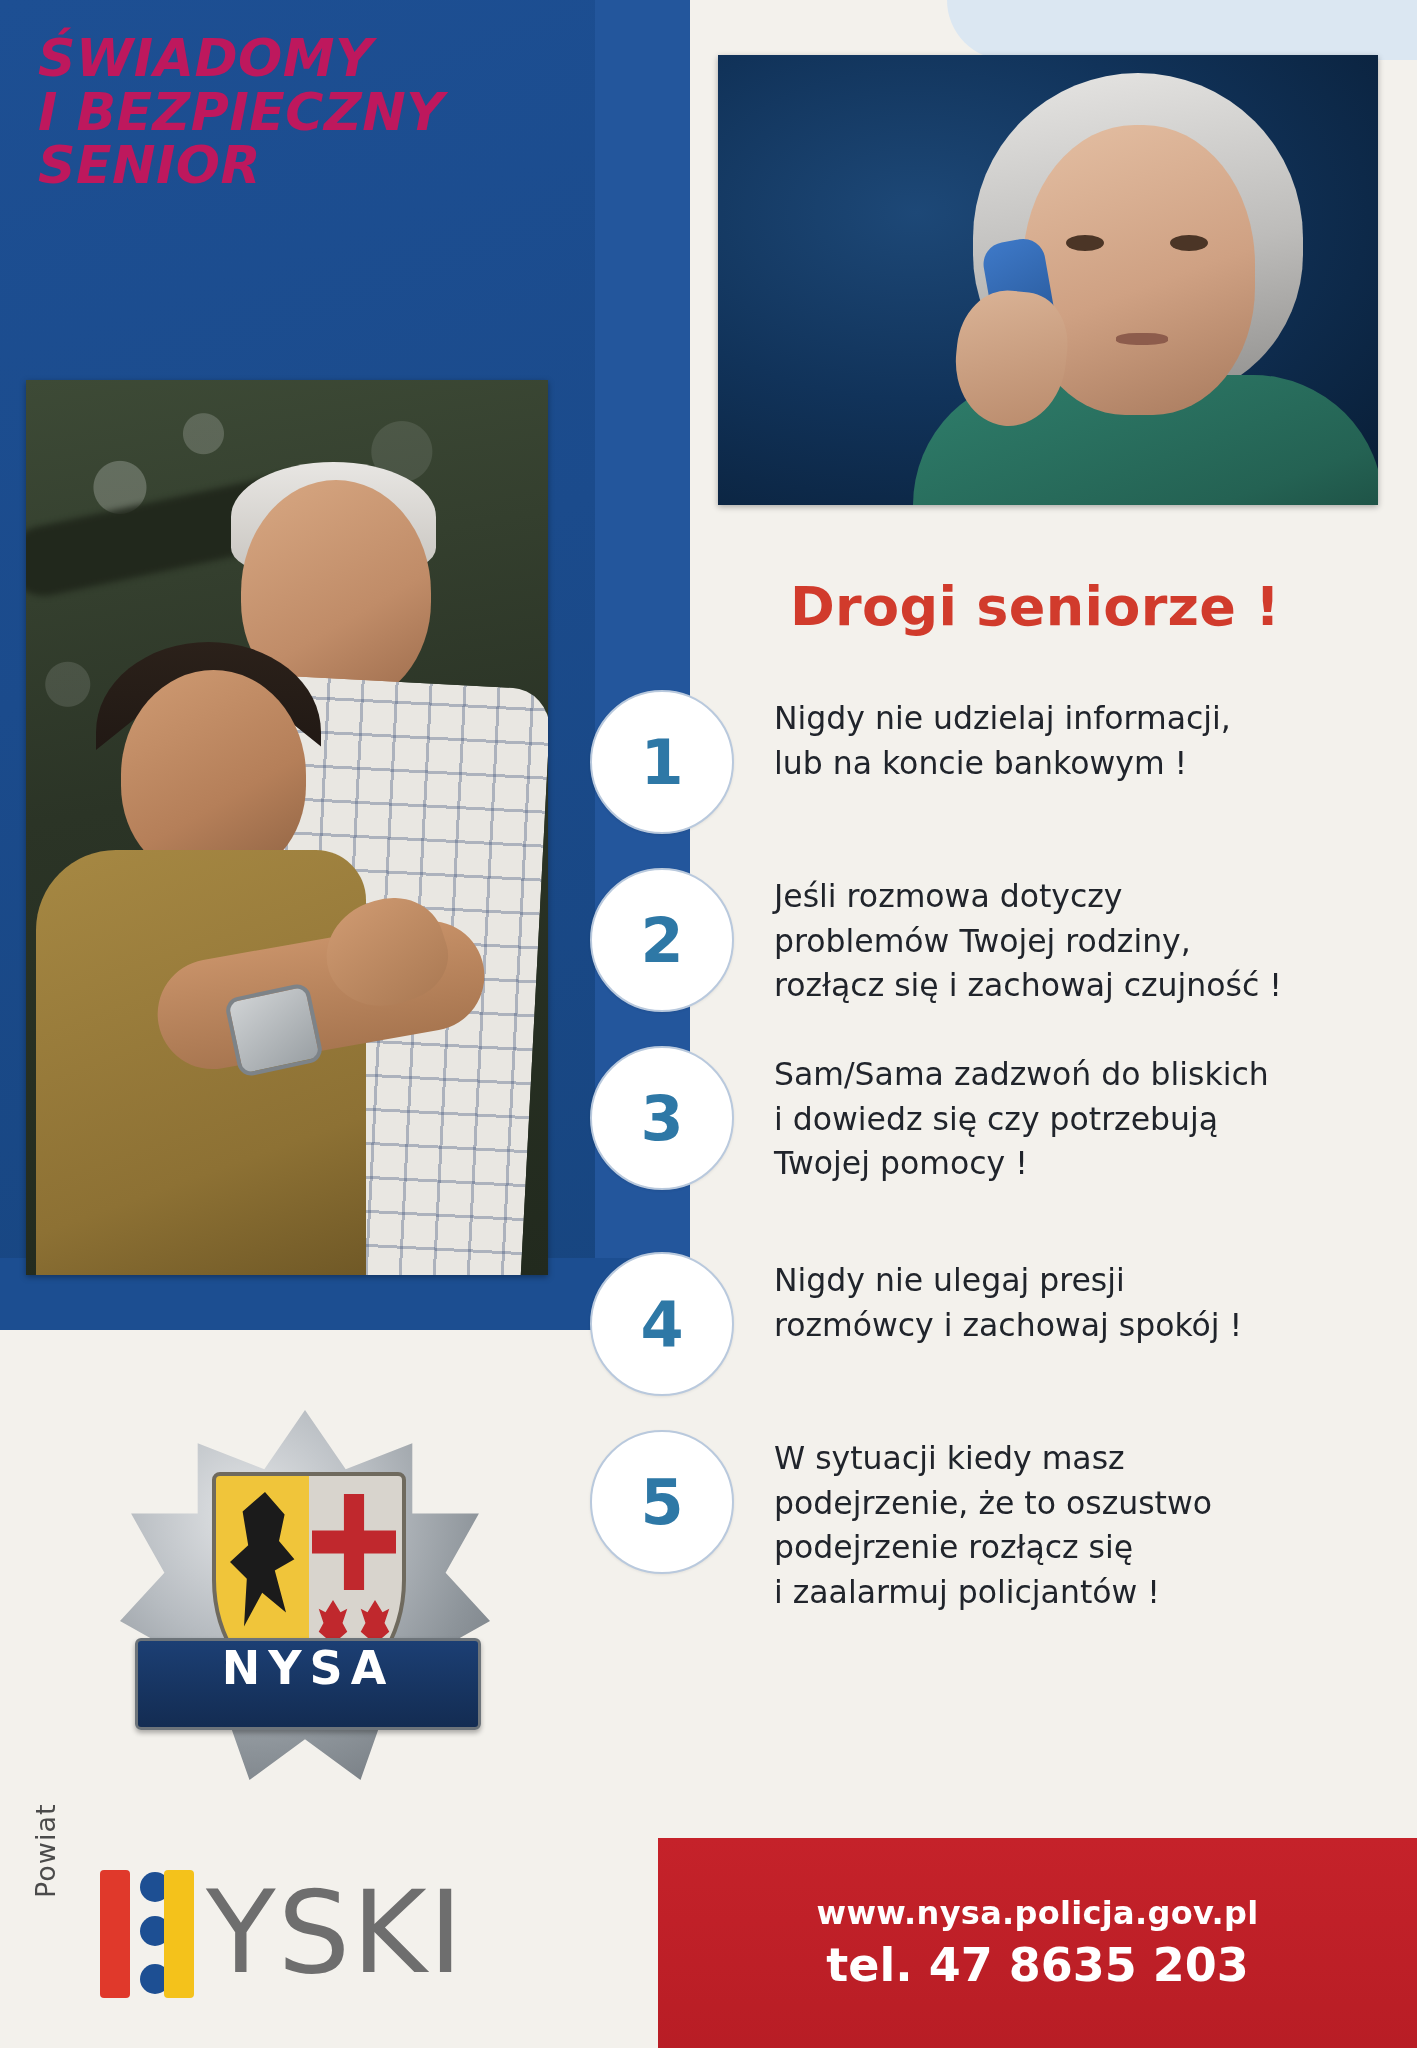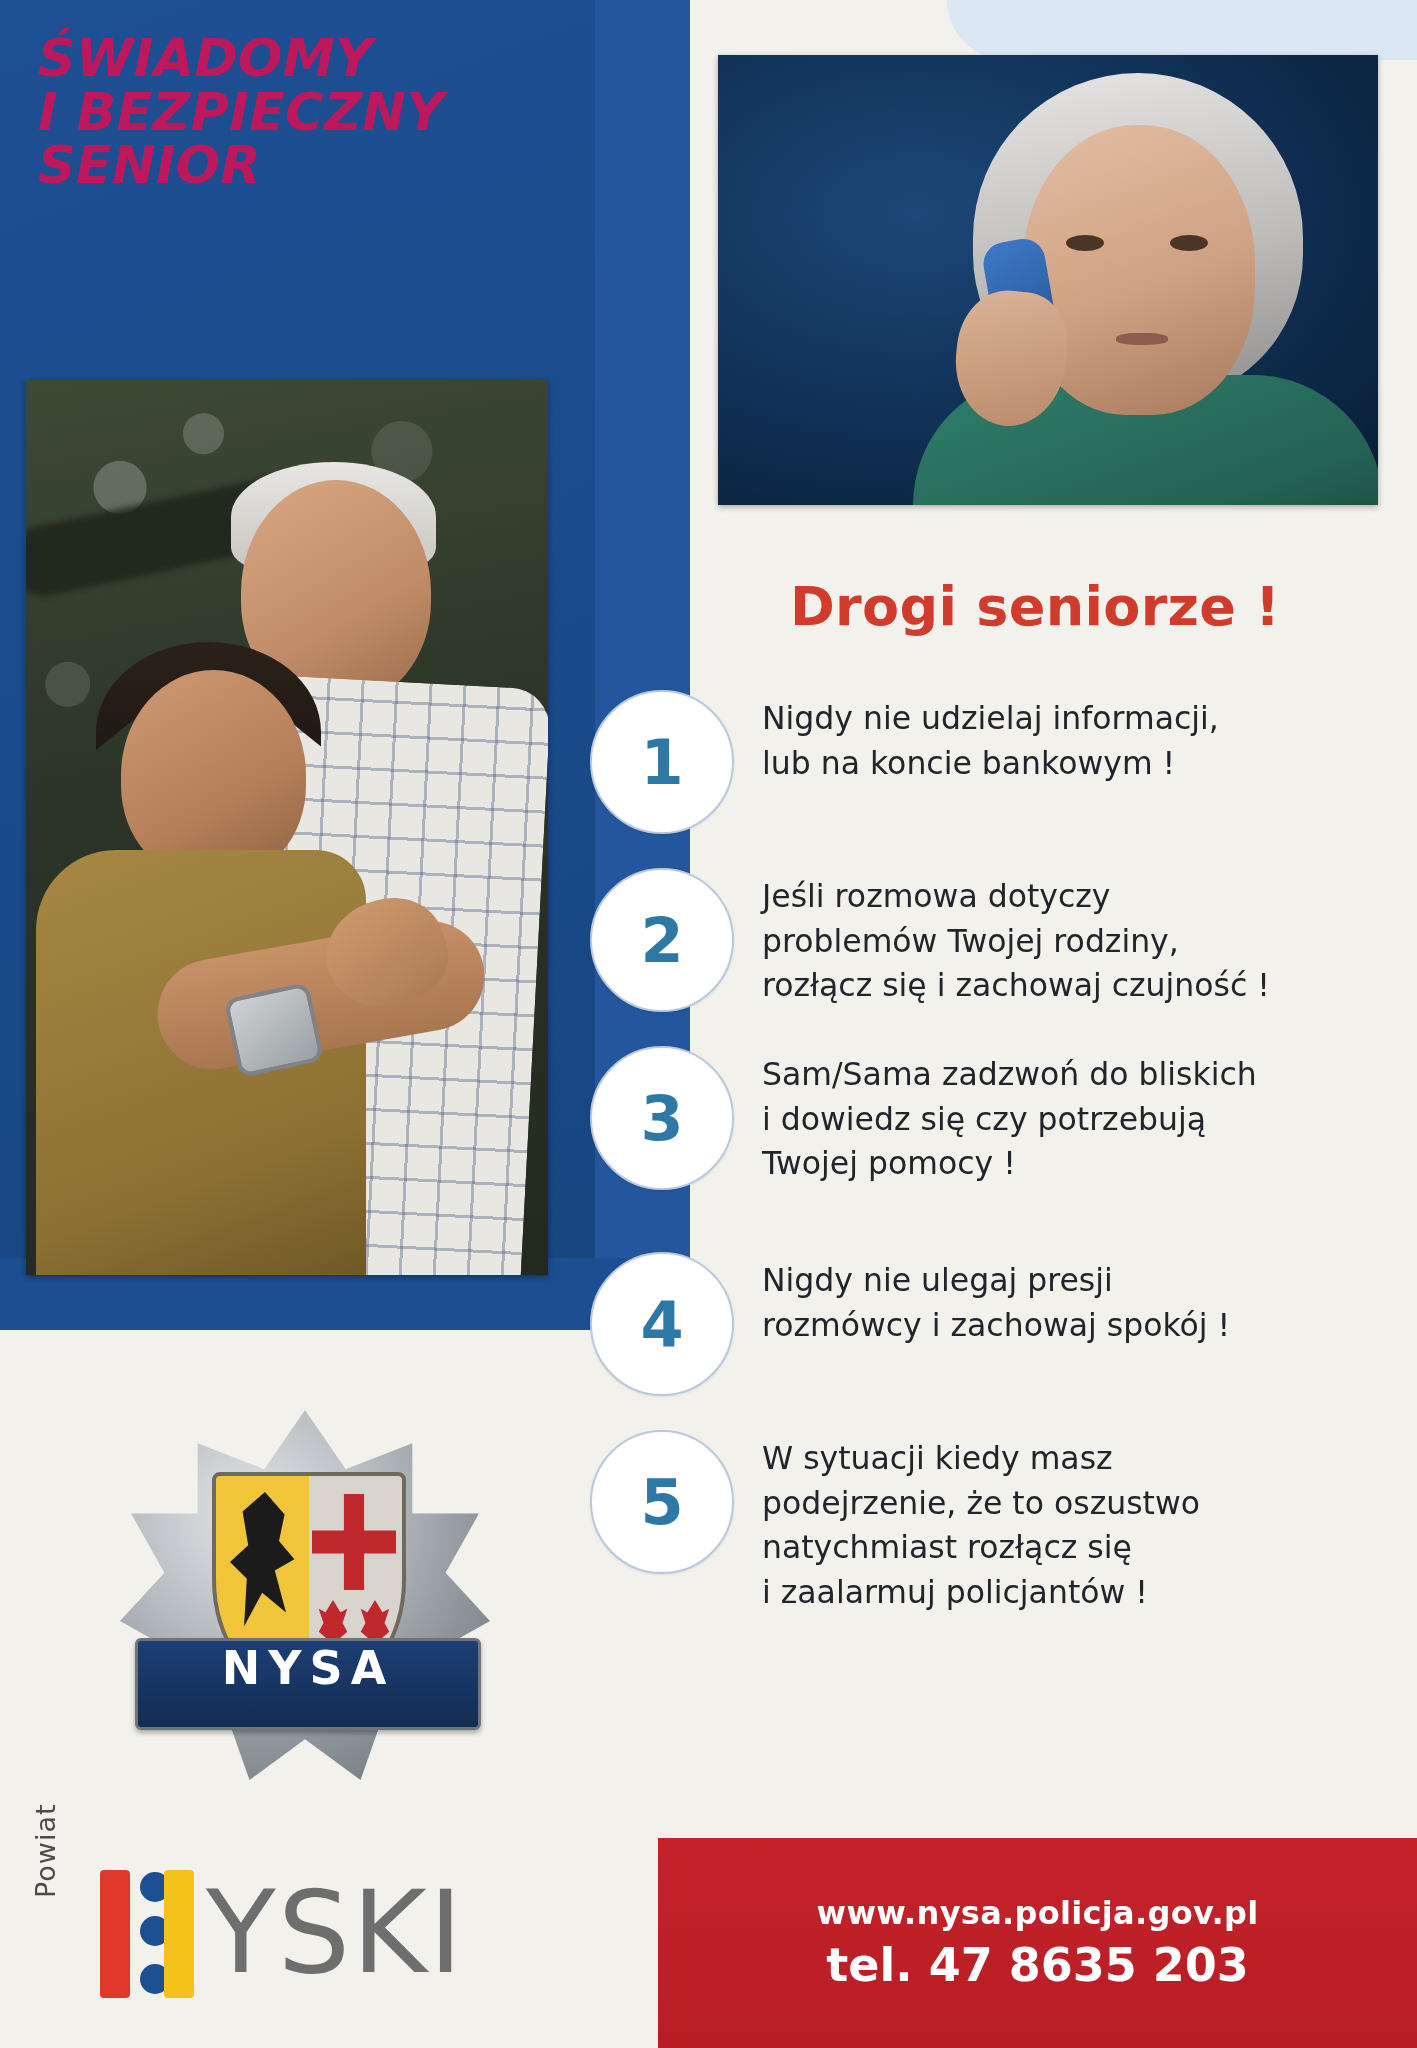--- a/index.html
+++ b/index.html
@@ -334,21 +334,21 @@
     color: #2e78a6;
     font-size: 62px;
     font-weight: 700;
     display: flex;
     align-items: center;
     justify-content: center;
     box-shadow: 0 1px 3px rgba(0,0,0,0.08);
     font-family: "DejaVu Sans", "Liberation Sans", sans-serif;
   }
   .tip-text {
-    margin-left: 28px;
+    margin-left: 40px;
     padding-top: 6px;
     color: #20242b;
     font-size: 31.5px;
     line-height: 1.42;
     font-family: "DejaVu Sans", "Liberation Sans", sans-serif;
     font-weight: 400;
   }
   .tip-text div { white-space: nowrap; }
 
   
@@ -600,21 +600,21 @@
         <div>Nigdy nie ulegaj presji</div>
         <div>rozmówcy i zachowaj spokój !</div>
       </div>
     </div>
 
     <div class="tip t5">
       <div class="tip-num">5</div>
       <div class="tip-text">
         <div>W sytuacji kiedy masz</div>
         <div>podejrzenie, że to oszustwo</div>
-        <div>natychmiast rozłącz się</div>
+        <div>podejrzenie rozłącz się</div>
         <div>i zaalarmuj policjantów !</div>
       </div>
     </div>
 
   </div>
 
   <div class="badge">
     <div class="badge-star"></div>
     <div class="badge-shield">
       <div class="bs-eagle"></div>

